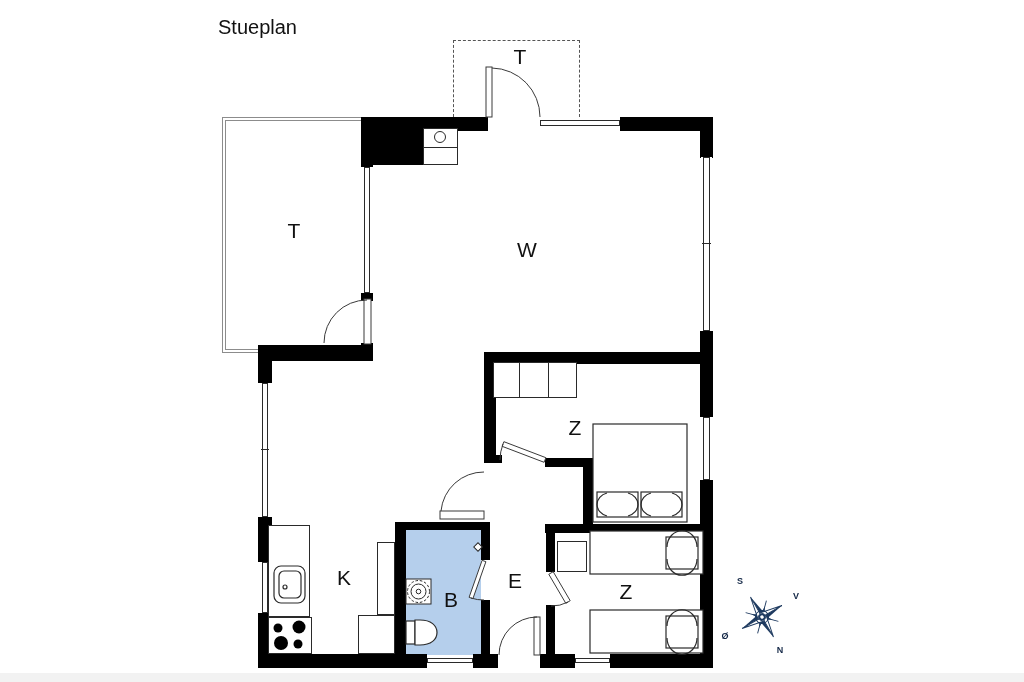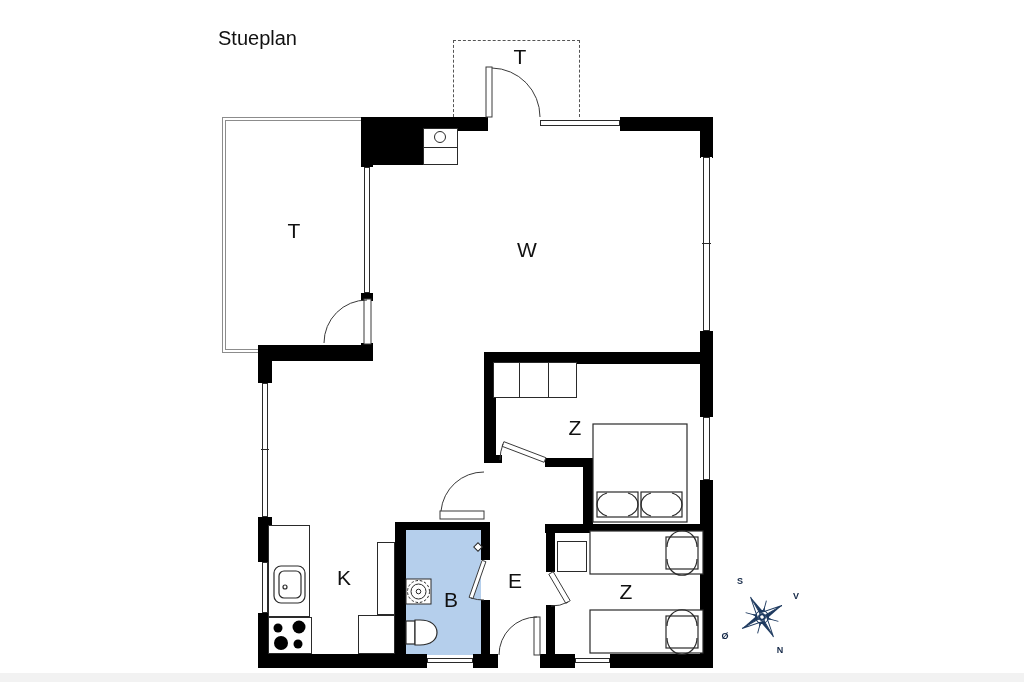--- a/index.html
+++ b/index.html
@@ -8,21 +8,21 @@
   .wall{position:absolute;background:#000;}
   .win{position:absolute;background:#fff;}
   .win i{position:absolute;display:block;border:1px solid #2a2a2a;}
   .win.v i{top:0;bottom:0;left:2px;right:2px;}
   .win.h i{left:0;right:0;top:2px;bottom:2px;}
   .tick{position:absolute;background:#2a2a2a;}
   .furn{position:absolute;background:#fff;border:1px solid #2a2a2a;box-sizing:border-box;}
   .divline{position:absolute;background:#2a2a2a;}
   .lbl{position:absolute;transform:translate(-50%,-50%);font-size:21px;color:#111;white-space:nowrap;}
   .clbl{position:absolute;transform:translate(-50%,-50%);font-size:9px;font-weight:bold;color:#142847;}
-  #title{position:absolute;left:218px;top:27px;font-size:20px;color:#111;}
+  #title{position:absolute;left:218px;top:16px;font-size:20px;color:#111;}
   #bath-fill{position:absolute;left:406px;top:530px;width:75px;height:125px;background:#b5cfec;}
   #terrace-outer{position:absolute;left:222px;top:117px;width:146px;height:236px;
                  border:1px solid #8c8c8c;box-sizing:border-box;}
   #terrace-inner{position:absolute;left:2px;top:2px;right:2px;bottom:2px;border:1px solid #8c8c8c;}
   #terrace-dashed{position:absolute;left:453px;top:40px;width:127px;height:77px;box-sizing:border-box;
                   border-left:1px dashed #555;border-top:1px dashed #555;border-right:1px dashed #555;}
   #overlay{position:absolute;left:0;top:0;pointer-events:none;}
   #bottom-strip{position:absolute;left:0;top:673px;width:1024px;height:9px;background:#f2f2f2;}
 </style>
 </head>

